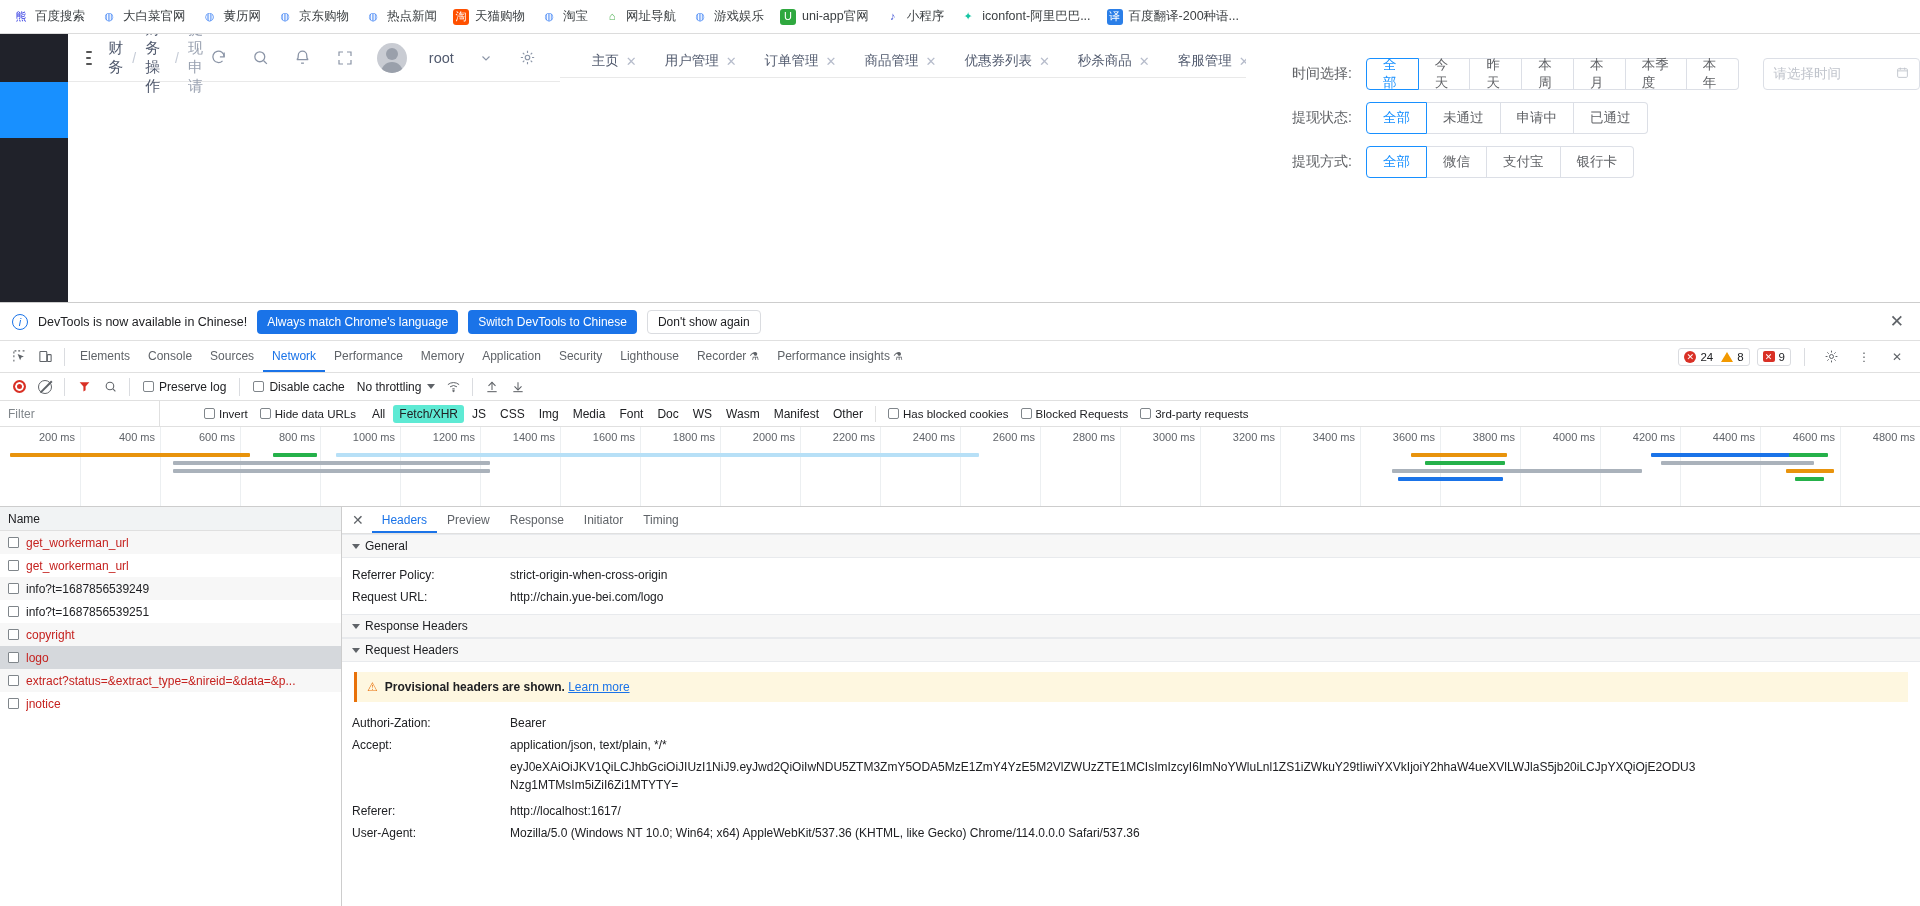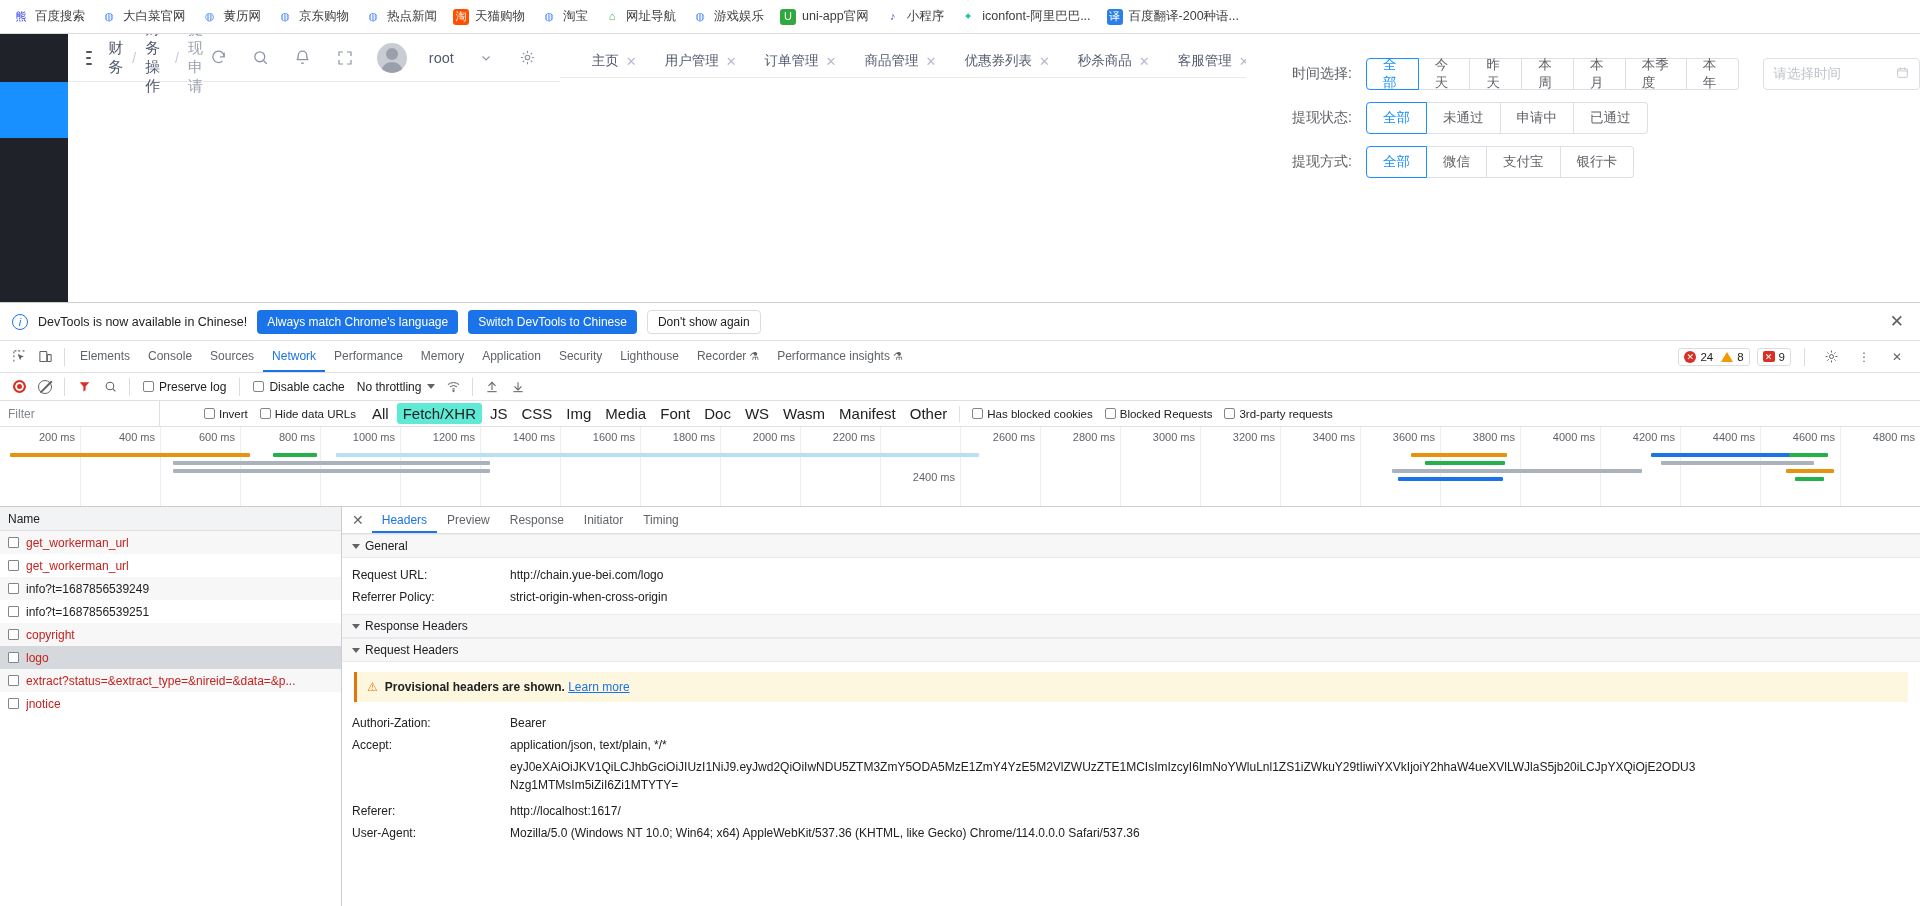--- a/index.html
+++ b/index.html
@@ -107,21 +107,21 @@
   .chk { width:11px; height:11px; border:1px solid #80868b; border-radius:2px; display:inline-block; background:#fff; flex:none; }
   .tb-item { display:inline-flex; align-items:center; gap:5px; font-size:12px; color:#202124; padding:0 7px; white-space:nowrap; cursor:pointer; }
   .select-lite { display:inline-flex; align-items:center; gap:6px; font-size:12px; color:#202124; padding:0 5px; cursor:pointer; }
   .caret { width:0;height:0;border-left:4px solid transparent;border-right:4px solid transparent;border-top:5px solid #5f6368; }
 
   .dt-filterbar { height:26px; display:flex; align-items:center; border-bottom:1px solid #e0e0e0; }
   .filter-input { width:160px; height:25px; border:none; border-right:1px solid #e0e0e0; outline:none;
                   font-size:12px; color:#202124; padding:0 8px; font-family:inherit; background:#fff; }
   .filter-input::placeholder { color:#80868b; }
   .fb-item { display:inline-flex; align-items:center; gap:4px; font-size:11.5px; color:#202124; padding:0 6px; white-space:nowrap; cursor:pointer; }
-  .type-chip { font-size:15px; color:#202124; padding:2px 6px; border-radius:3px; cursor:pointer; }
+  .type-chip { font-size:12px; color:#202124; padding:2px 6px; border-radius:3px; cursor:pointer; }
   .type-chip.active { background:#5eead4; }
   .fb-sep { width:1px; height:16px; background:#e0e0e0; margin:0 6px; }
 
   
   .overview { height:80px; border-bottom:1px solid #cdcdcd; position:relative; background:#fff; overflow:hidden; }
   .ruler { position:absolute; inset:0 0 auto 0; height:24px; }
   .ruler .tick { position:absolute; top:0; height:80px; border-left:1px solid #eceff1; }
   .ruler .tlabel { position:absolute; top:4px; font-size:11px; color:#5f6368; transform:translateX(-100%); padding-right:5px; white-space:nowrap; }
   .bars { position:absolute; left:0; right:0; top:26px; bottom:0; }
   .bar { position:absolute; height:4px; border-radius:1px; }
@@ -583,21 +583,21 @@
           <div class="tlabel" style="left: 29.1667%;">1400 ms</div>
           <div class="tick" style="left: 33.3333%;"></div>
           <div class="tlabel" style="left: 33.3333%;">1600 ms</div>
           <div class="tick" style="left: 37.5%;"></div>
           <div class="tlabel" style="left: 37.5%;">1800 ms</div>
           <div class="tick" style="left: 41.6667%;"></div>
           <div class="tlabel" style="left: 41.6667%;">2000 ms</div>
           <div class="tick" style="left: 45.8333%;"></div>
           <div class="tlabel" style="left: 45.8333%;">2200 ms</div>
           <div class="tick" style="left: 50%;"></div>
-          <div class="tlabel" style="left: 50%; margin-top: 40px;">2400 ms</div>
+          <div class="tlabel" style="left: 50%;">2400 ms</div>
           <div class="tick" style="left: 54.1667%;"></div>
           <div class="tlabel" style="left: 54.1667%;">2600 ms</div>
           <div class="tick" style="left: 58.3333%;"></div>
           <div class="tlabel" style="left: 58.3333%;">2800 ms</div>
           <div class="tick" style="left: 62.5%;"></div>
           <div class="tlabel" style="left: 62.5%;">3000 ms</div>
           <div class="tick" style="left: 66.6667%;"></div>
           <div class="tlabel" style="left: 66.6667%;">3200 ms</div>
           <div class="tick" style="left: 70.8333%;"></div>
           <div class="tlabel" style="left: 70.8333%;">3400 ms</div>
@@ -686,26 +686,26 @@
             </span>
         </div>
         <div class="dtl-body">
 
           <div class="sect-head">
             <span class="tri open"></span>
             <span>General</span>
           </div>
           <div id="generalrows" style="padding:6px 0">
               <div class="kvrow">
+                <span class="kvk">Referrer Policy:</span>
+                <span class="kvv">strict-origin-when-cross-origin</span>
+              </div>
+              <div class="kvrow">
                 <span class="kvk">Request URL:</span>
                 <span class="kvv">http://chain.yue-bei.com/logo</span>
-              </div>
-              <div class="kvrow">
-                <span class="kvk">Referrer Policy:</span>
-                <span class="kvv">strict-origin-when-cross-origin</span>
               </div>
             </div>
 
           <div class="sect-head">
             <span class="tri open"></span>
             <span>Response Headers</span>
           </div>
 
           <div class="sect-head">
             <span class="tri open"></span>

